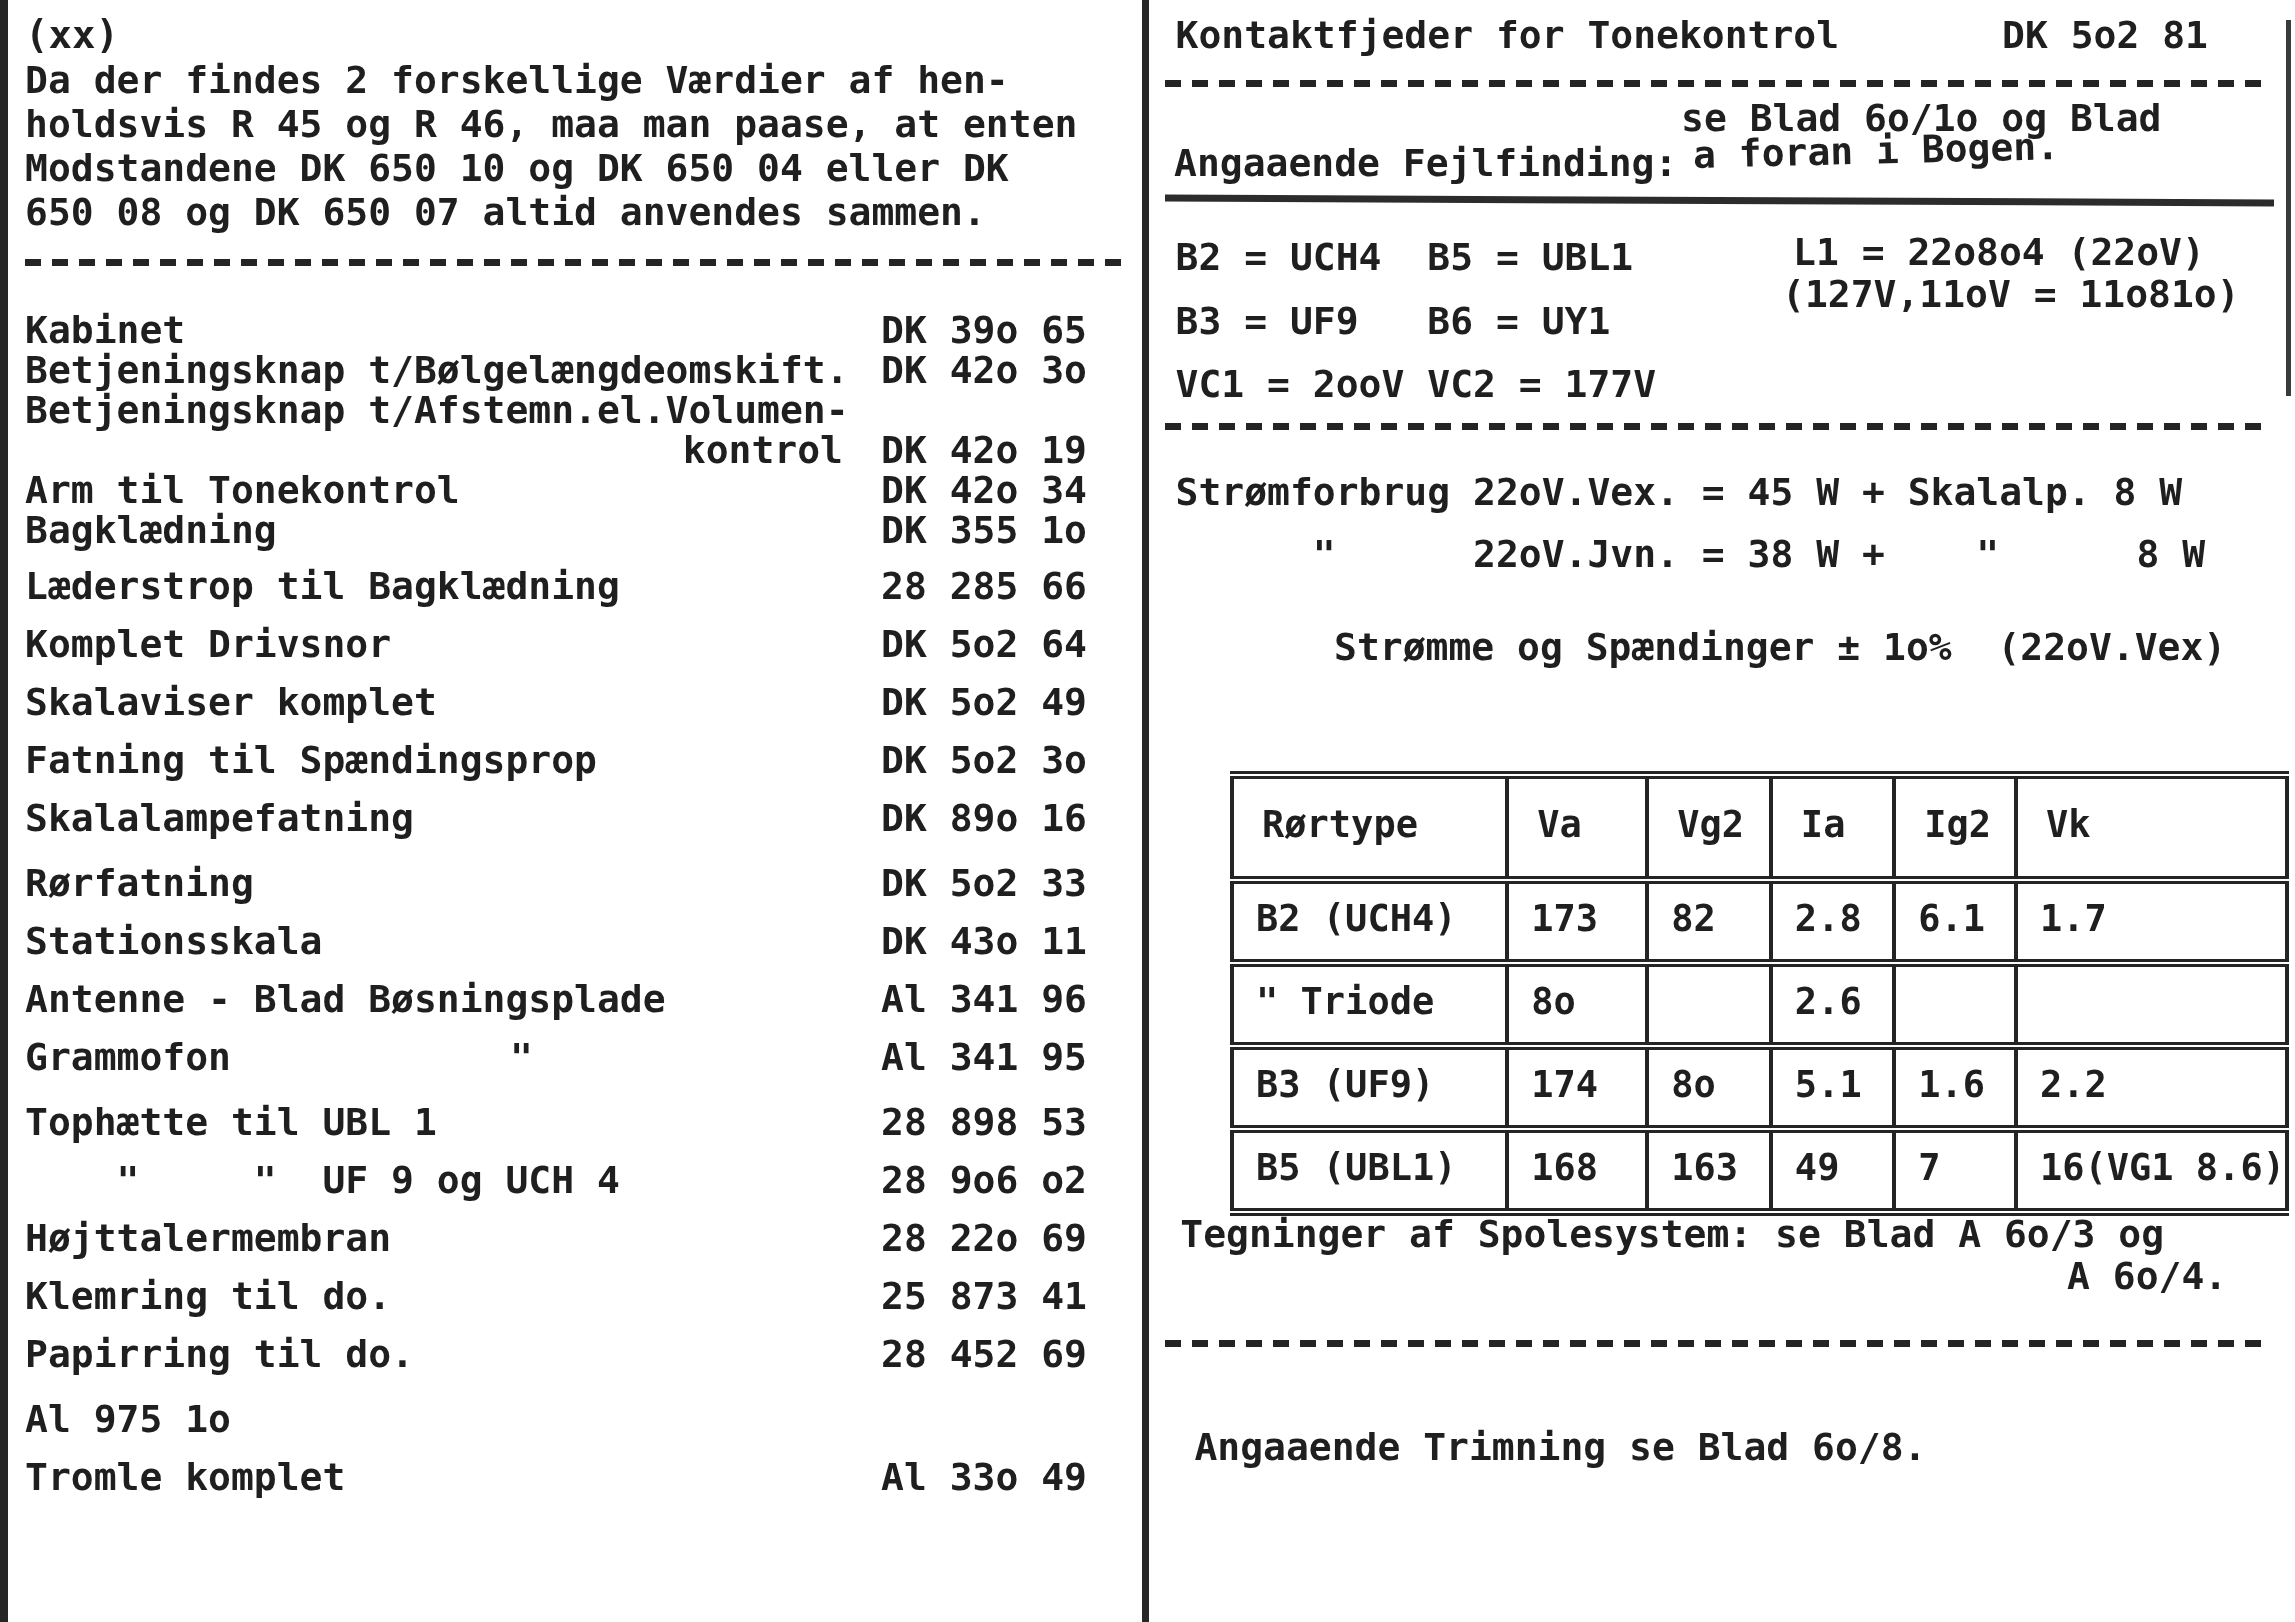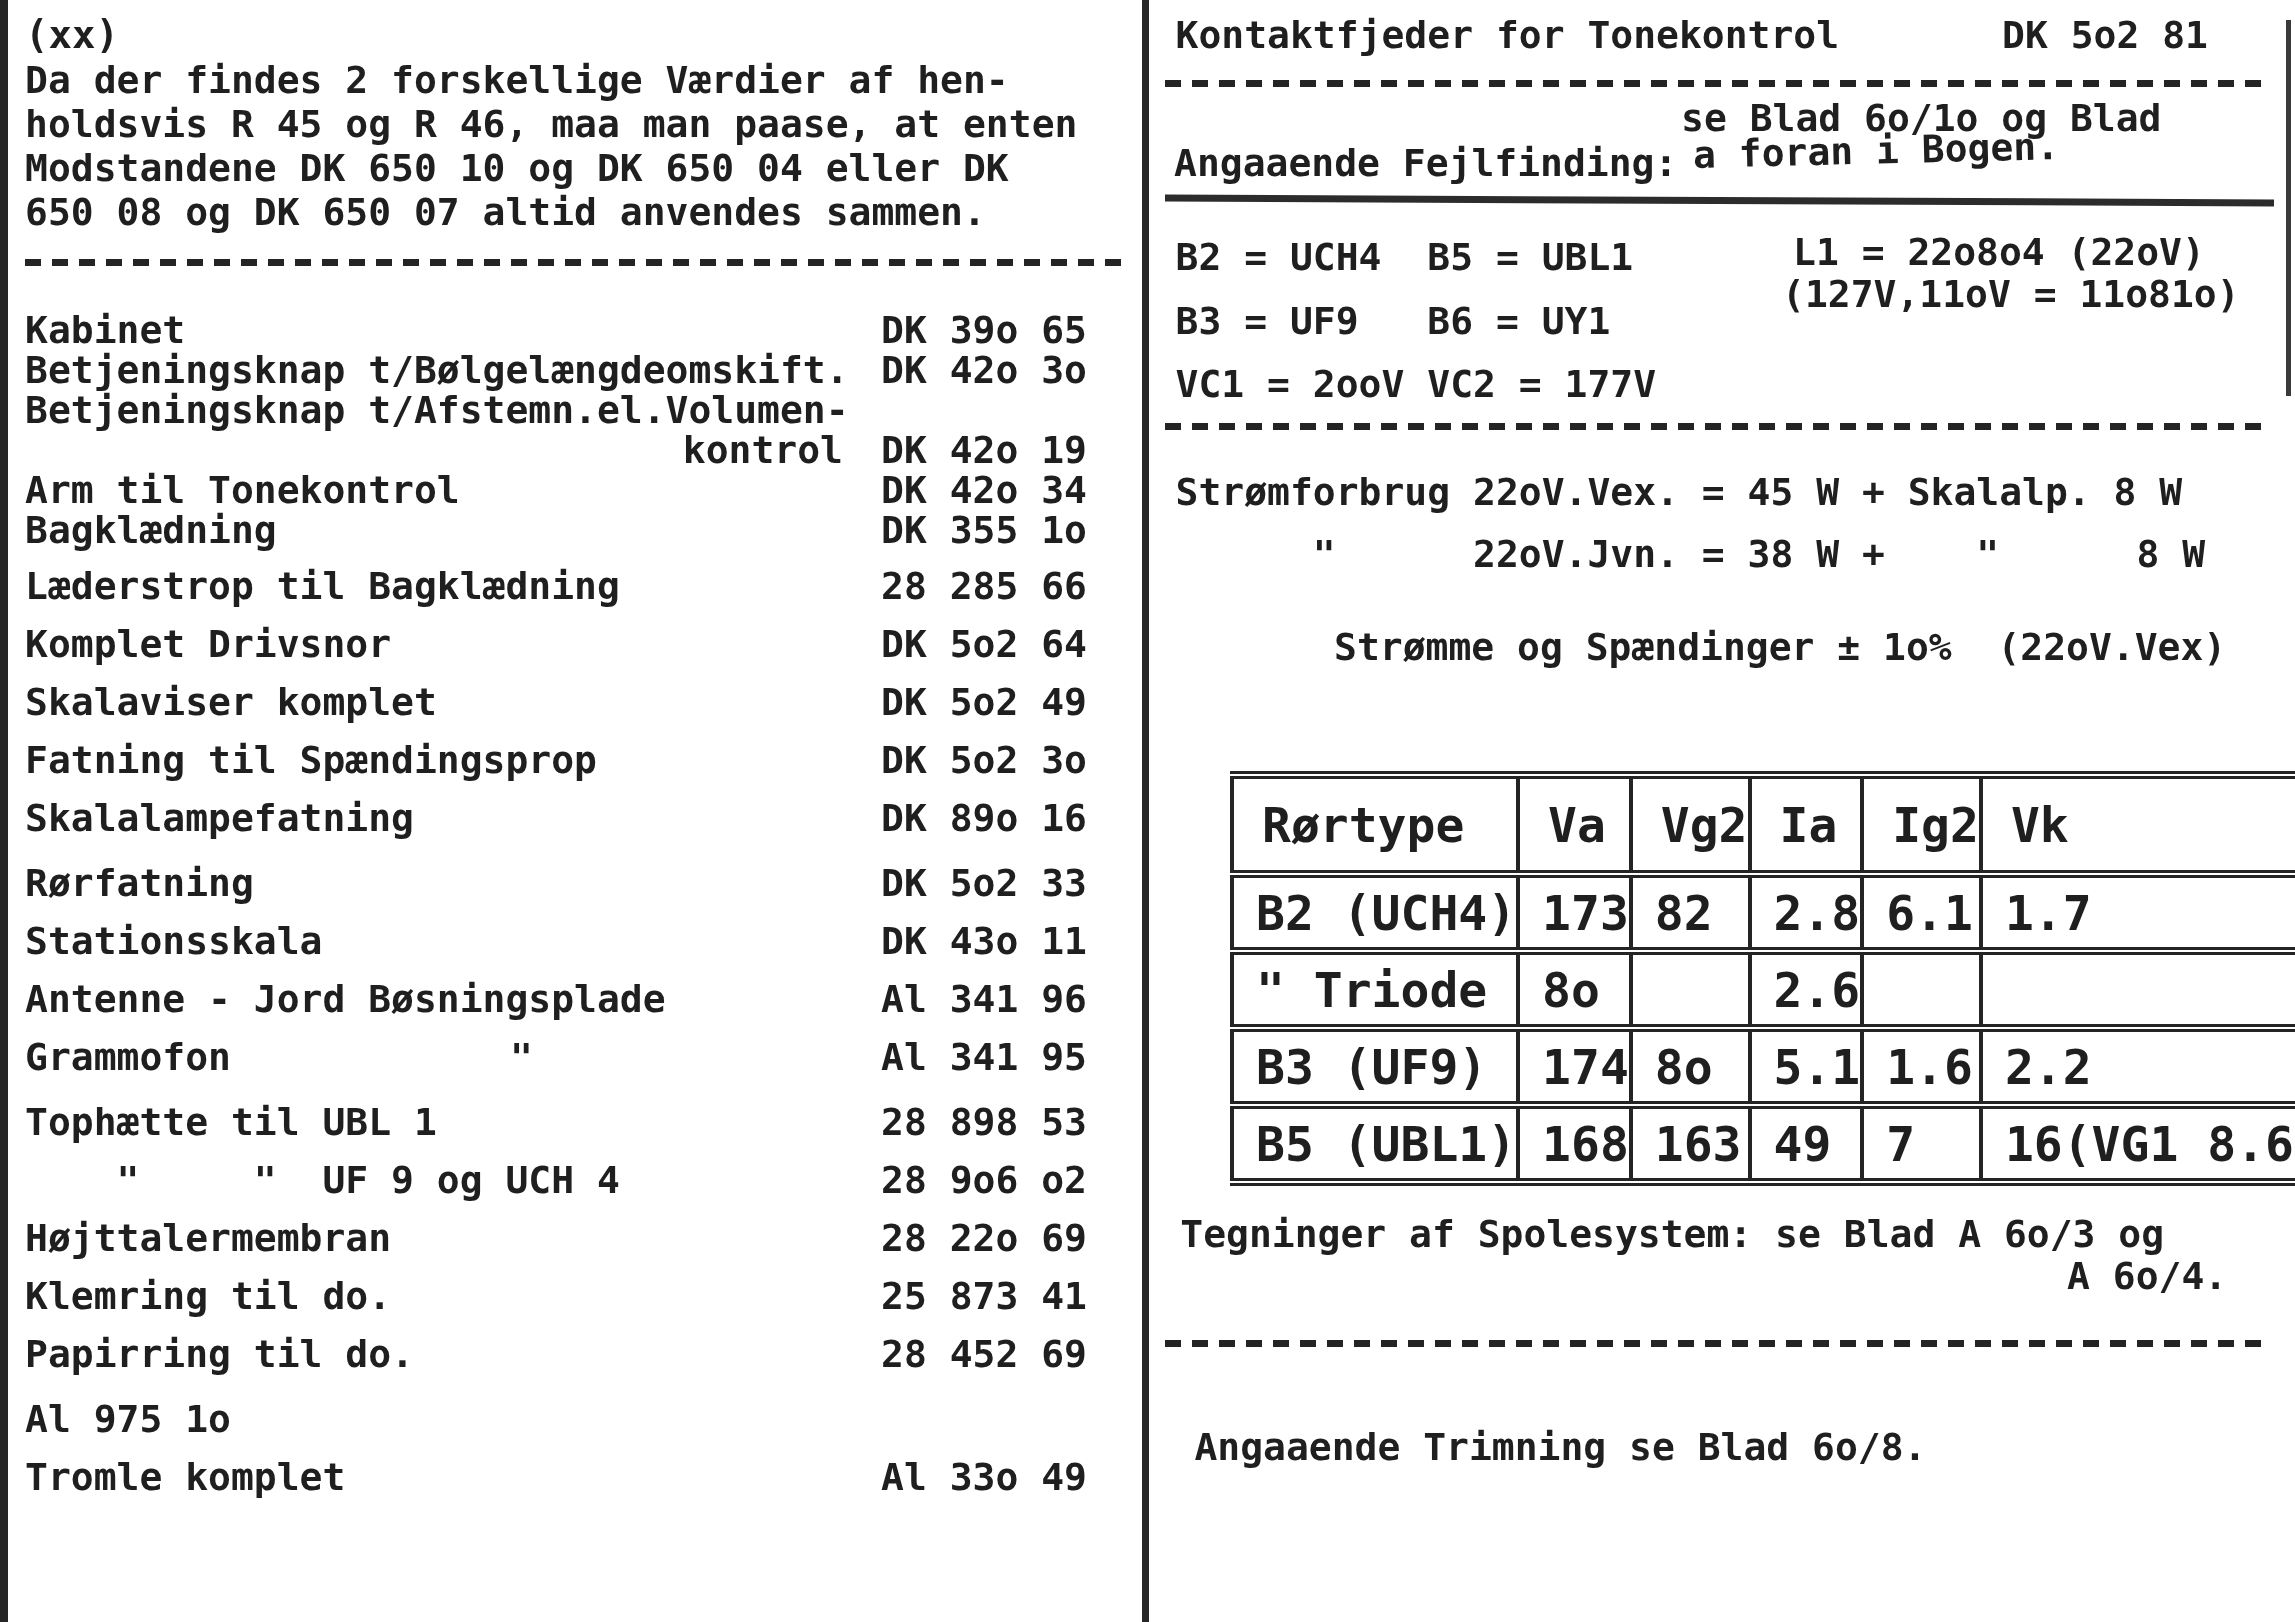--- a/index.html
+++ b/index.html
@@ -53,21 +53,21 @@
   .teg1{top:1212px;left:6.3px;}
   .teg2{top:1254px;left:893px;}
   .dash3{top:1340px;left:-9.4px;width:1105px;}
   .trim{top:1425px;left:20.4px;}
 
   
   table.tubes{position:absolute;top:771px;left:56px;border-collapse:collapse;table-layout:fixed;}
   table.tubes th,table.tubes td{
     border-left:4.7px solid #242424;border-right:4.7px solid #242424;
     border-top:8.6px double #242424;border-bottom:8.6px double #242424;
-    font-size:48px;font-weight:700;text-align:left;padding:0 0 0 22px;
+    font-size:37px;font-weight:700;text-align:left;padding:0 0 6px 22px;
     overflow:hidden;white-space:pre;
   }
   table.tubes th{height:91px;padding-left:28px;}
   table.tubes td{height:69px;}
   td.vg2{text-align:right;padding-right:30px;padding-left:0;}
   td.ar{text-align:right;padding-right:43px;padding-left:0;}
   td.vk{padding-left:12.5px;}
 </style>
 </head>
 <body>
@@ -134,21 +134,21 @@
         </div>
       <div class="prow sp gap">
           <span class="pname">Rørfatning</span>
           <span class="pnum">DK 5o2 33</span>
         </div>
       <div class="prow sp">
           <span class="pname">Stationsskala</span>
           <span class="pnum">DK 43o 11</span>
         </div>
       <div class="prow sp">
-          <span class="pname">Antenne - Jord Bøsningsplade</span>
+          <span class="pname">Antenne - Blad Bøsningsplade</span>
           <span class="pnum">Al 341 96</span>
         </div>
       <div class="prow sp">
           <span class="gname">Grammofon</span>
           <span class="gditto">"</span>
           <span class="pnum">Al 341 95</span>
         </div>
       <div class="prow sp gap">
           <span class="pname">Tophætte til UBL 1</span>
           <span class="pnum">28 898 53</span>

